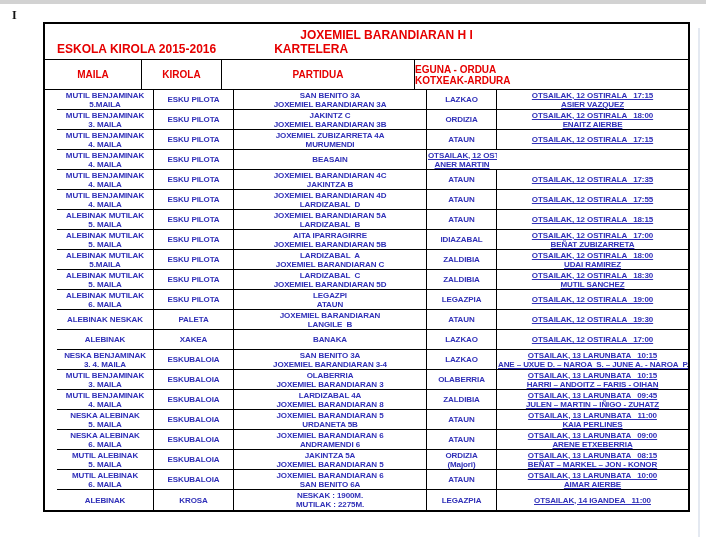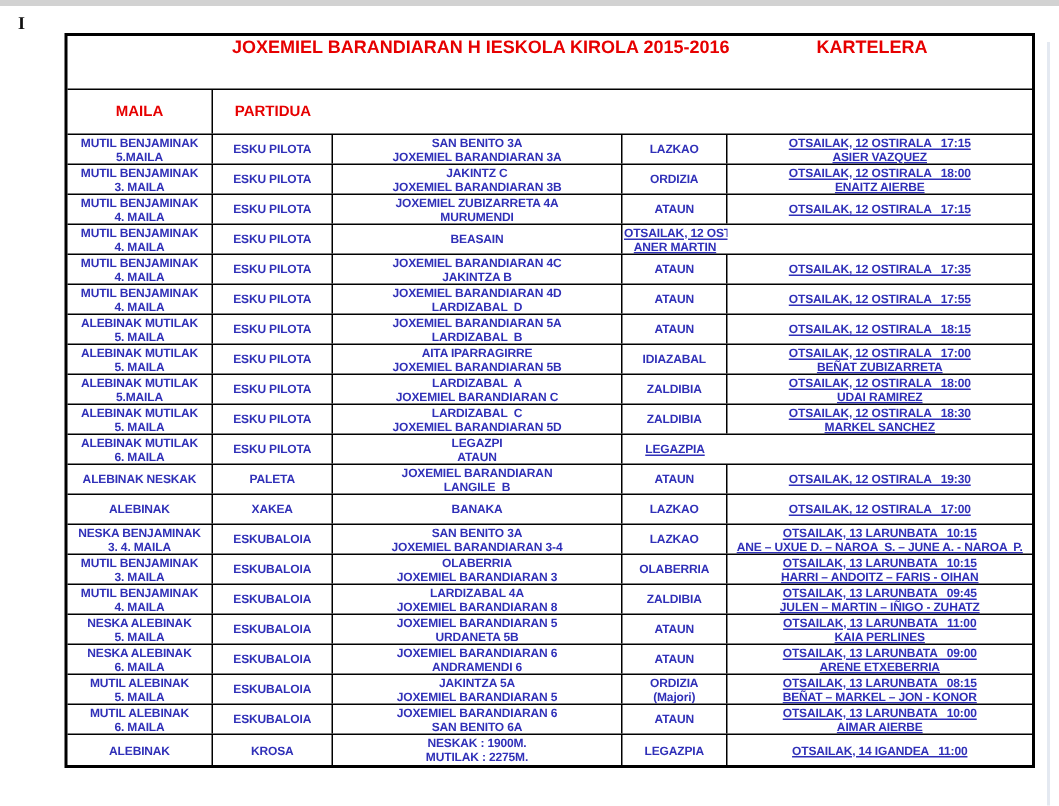--- a/index.html
+++ b/index.html
@@ -23,39 +23,39 @@
     font-weight:bold;font-size:12px;color:#111;
   }
   .sched-table{
     position:absolute;left:43px;top:22px;width:647px;
     border:2px solid #000;background:#fff;
     box-sizing:border-box;
   }
   .title-block{
     height:36px;border-bottom:1px solid #000;
     box-sizing:border-box;
-    display:flex;justify-content:center;
+    display:flex;flex-direction:column;justify-content:center;
     color:var(--red);font-weight:bold;font-size:12px;line-height:14px;
     text-align:center;
   }
   .title-line1{margin-left:40px;}
-  .title-line2{display:flex;justify-content:space-between;gap:58px;}
+  .title-line2{display:flex;justify-content:flex-start;gap:58px;margin-left:12px;}
   .header-row{
     display:grid;grid-template-columns:97px 80px 193px 70px 1fr;
     height:30px;border-bottom:1px solid #000;box-sizing:border-box;
   }
   .header-cell{
     display:flex;flex-direction:column;justify-content:center;align-items:center;
     color:var(--red);font-weight:bold;font-size:10px;line-height:11px;
     border-right:1px solid #000;box-sizing:border-box;text-align:center;
   }
   .header-cell:last-child{border-right:none;}
   .trow{
     display:grid;grid-template-columns:97px 80px 193px 70px 1fr;
-    height:20px;border-bottom:1px solid #000;box-sizing:border-box;
+    height:20px;border-bottom:1px solid #000;box-sizing:border-box;margin-left:12px;
   }
   .trow:last-child{border-bottom:none;}
   .cell{
     display:flex;flex-direction:column;justify-content:center;align-items:center;
     color:var(--blue);font-weight:bold;font-size:8px;line-height:9px;
     border-right:1px solid #000;box-sizing:border-box;
     text-align:center;overflow:hidden;padding:0 1px;
     letter-spacing:-0.1px;
   }
   .cell:last-child{border-right:none;text-decoration:underline;}
@@ -74,21 +74,28 @@
     <div class="title-line2">
       <span>ESKOLA KIROLA  2015-2016</span>
       <span>KARTELERA</span>
     </div>
   </div>
   <div class="header-row" id="header-row">
       <div class="header-cell">
         <div class="line">MAILA</div>
       </div>
       <div class="header-cell">
+        <div class="line">KIROLA</div>
+      </div>
+      <div class="header-cell">
         <div class="line">PARTIDUA</div>
+      </div>
+      <div class="header-cell">
+        <div class="line">EGUNA - ORDUA</div>
+        <div class="line">KOTXEAK-ARDURA</div>
       </div>
     </div>
   <div id="rows">
       <div class="trow">
         <div class="cell">
           <div class="line">MUTIL BENJAMINAK</div>
           <div class="line">5.MAILA</div>
         </div>
         <div class="cell">
           <div class="line">ESKU PILOTA</div>
@@ -267,37 +274,40 @@
         </div>
         <div class="cell">
           <div class="line">LARDIZABAL  C</div>
           <div class="line">JOXEMIEL BARANDIARAN 5D</div>
         </div>
         <div class="cell">
           <div class="line">ZALDIBIA</div>
         </div>
         <div class="cell">
           <div class="line">OTSAILAK, 12 OSTIRALA   18:30</div>
-          <div class="line">MARKEL SANCHEZ</div>
+          <div class="line">MUTIL SANCHEZ</div>
         </div>
       </div>
       <div class="trow">
         <div class="cell">
           <div class="line">ALEBINAK MUTILAK</div>
           <div class="line">6. MAILA</div>
         </div>
         <div class="cell">
           <div class="line">ESKU PILOTA</div>
         </div>
         <div class="cell">
           <div class="line">LEGAZPI</div>
           <div class="line">ATAUN</div>
         </div>
         <div class="cell">
           <div class="line">LEGAZPIA</div>
+        </div>
+        <div class="cell">
+          <div class="line">OTSAILAK, 12 OSTIRALA   19:00</div>
         </div>
       </div>
       <div class="trow">
         <div class="cell">
           <div class="line">ALEBINAK NESKAK</div>
         </div>
         <div class="cell">
           <div class="line">PALETA</div>
         </div>
         <div class="cell">

